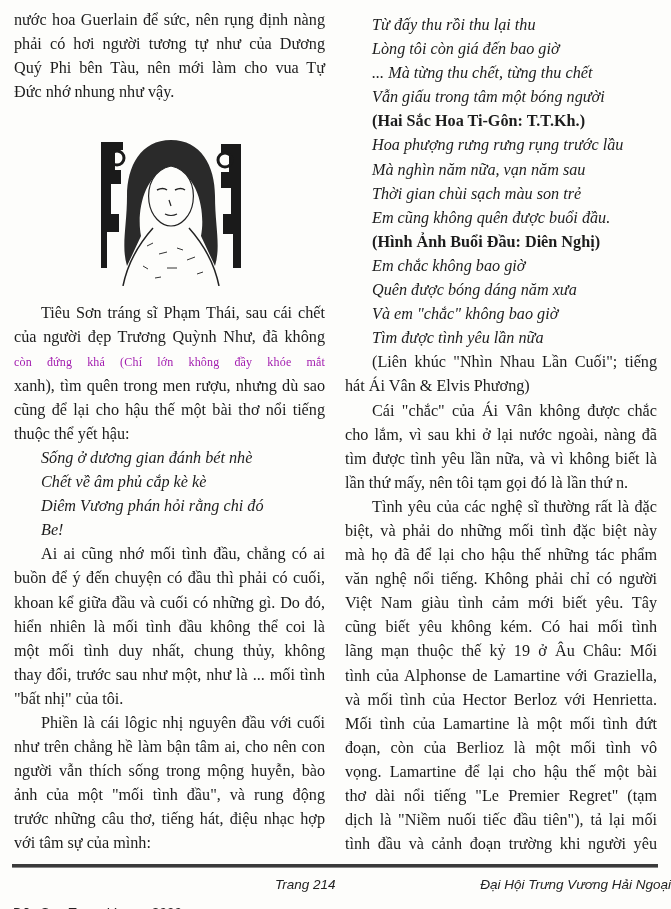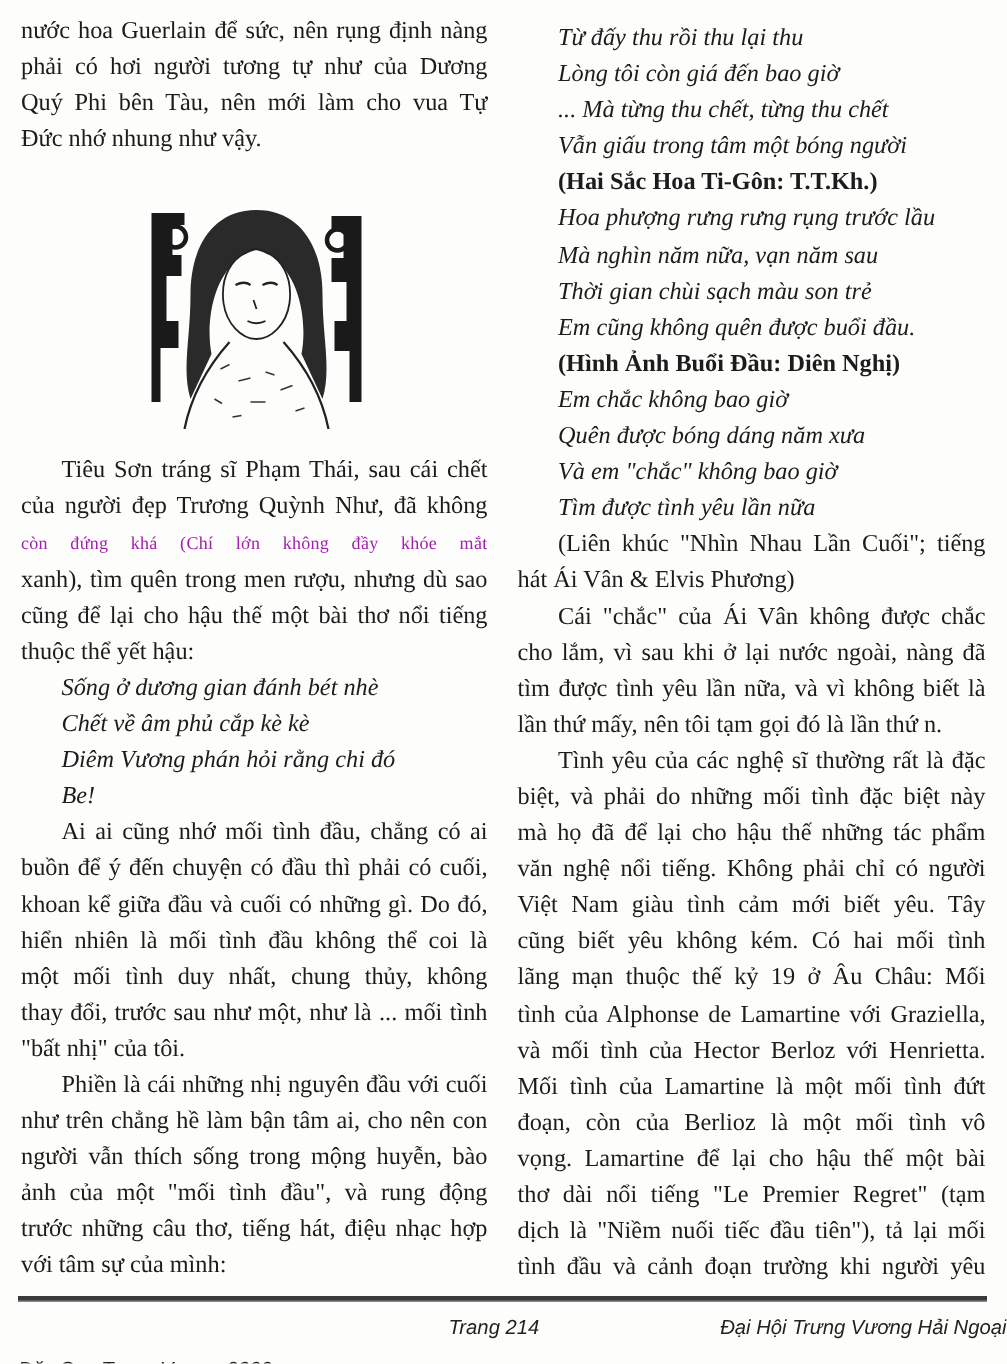--- a/index.html
+++ b/index.html
@@ -12,21 +12,21 @@
   .j { text-align:justify; text-align-last:justify; white-space:normal; }
   .indent { padding-left:27px; }
   .poem { padding-left:27px; font-style:italic; }
   .plain-in { padding-left:27px;font-weight:bold; }
   .smudge { font-size:12px; letter-spacing:0.2px; color:#a21caf; }
   .figure { position:absolute; left:97px; top:136px; width:148px; height:150px; }
   .rule { position:absolute; left:12px; top:864px; width:646px; height:3px; background:#3a3a3a;
           border-bottom:1px solid #888; }
   .footer { position:absolute; top:877px; font-family:"Liberation Sans", sans-serif;
             font-style:italic; font-size:13.5px; color:#222; }
-  .f-left { left:12px;margin-top:28px; } .f-center { left:299px; } .f-right { right:0; }
+  .f-left { left:12px;margin-top:28px; } .f-center { left:275px; } .f-right { right:0; }
 </style>
 </head>
 <body>
 
 <div class="col col-left">
   <div>
     <div class="line j">nước hoa Guerlain để sức, nên rụng định nàng</div>
     <div class="line j">phải có hơi người tương tự như của Dương</div>
     <div class="line j">Quý Phi bên Tàu, nên mới làm cho vua Tự</div>
     <div class="line">Đức nhớ nhung như vậy.</div>
@@ -49,21 +49,21 @@
   <div>
     <div class="line j indent">Ai ai cũng nhớ mối tình đầu, chẳng có ai</div>
     <div class="line j">buồn để ý đến chuyện có đầu thì phải có cuối,</div>
     <div class="line j">khoan kể giữa đầu và cuối có những gì. Do đó,</div>
     <div class="line j">hiển nhiên là mối tình đầu không thể coi là</div>
     <div class="line j">một mối tình duy nhất, chung thủy, không</div>
     <div class="line j">thay đổi, trước sau như một, như là ... mối tình</div>
     <div class="line">"bất nhị" của tôi.</div>
   </div>
   <div>
-    <div class="line j indent">Phiền là cái những nhị nguyên đầu với cuối</div>
+    <div class="line j indent">Phiền là cái lôgic nhị nguyên đầu với cuối</div>
     <div class="line j">như trên chẳng hề làm bận tâm ai, cho nên con</div>
     <div class="line j">người vẫn thích sống trong mộng huyễn, bào</div>
     <div class="line j">ảnh của một "mối tình đầu", và rung động</div>
     <div class="line j">trước những câu thơ, tiếng hát, điệu nhạc hợp</div>
     <div class="line">với tâm sự của mình:</div>
   </div>
 </div>
 
 <div class="figure">
   <svg width="148" height="150" viewBox="0 0 148 150">

